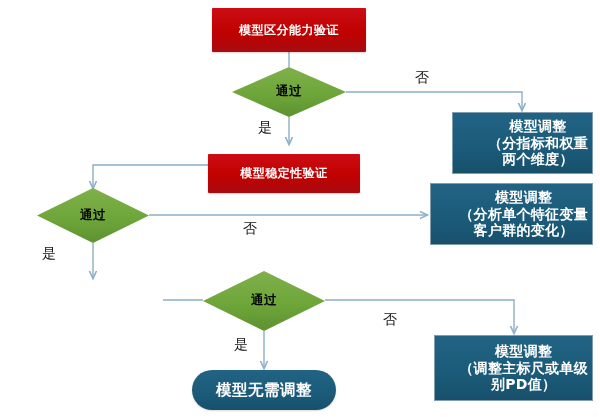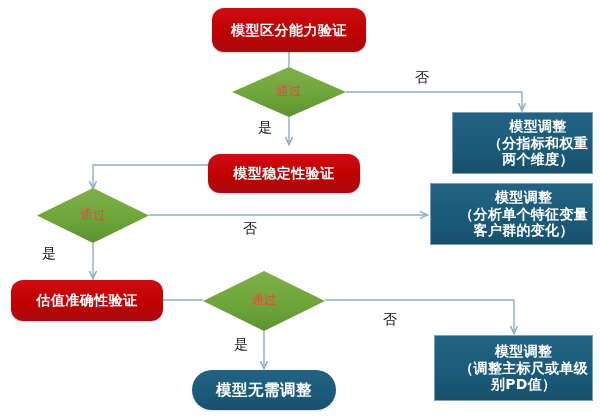--- a/index.html
+++ b/index.html
@@ -24,22 +24,22 @@
     align-items: center;
     justify-content: center;
     text-align: center;
     color: #ffffff;
     font-weight: bold;
     line-height: 1.18;
     z-index: 3;
   }
   .red-box {
     background: linear-gradient(180deg, #cc0d13 0%, #c00000 55%, #a80b10 100%);
-    border-radius: 12px;
-    font-size: 14px;
+    border-radius: 1px;
+    font-size: 12px;
     letter-spacing: 0.5px;
     box-shadow: 0 1px 2px rgba(0,0,0,0.18);
     align-items: center;
   }
   .blue-box {
     background: linear-gradient(180deg, #226283 0%, #1b5b79 60%, #17506b 100%);
     border: 1px solid #7e9db1;
     font-size: 14px;
     letter-spacing: 0.3px;
     justify-content: flex-end;
@@ -60,22 +60,22 @@
     position: absolute;
     z-index: 3;
   }
   .diamond .dtext {
     position: absolute;
     left: 0;
     right: 0;
     top: 50%;
     transform: translateY(-52%);
     text-align: center;
-    color: #ef4444;
-    font-weight: normal;
+    color: #000000;
+    font-weight: bold;
     font-size: 12.5px;
     letter-spacing: 0.5px;
     pointer-events: none;
   }
   .edge-label {
     position: absolute;
     color: #111111;
     font-size: 14px;
     font-weight: normal;
     z-index: 4;
@@ -122,23 +122,20 @@
   </svg>
 
   <div class="node red-box" style="left:212px; top:8px; width:154px; height:44px;">
     <span class="box-text">模型区分能力验证</span>
   </div>
 
   <div class="node red-box" style="left:208px; top:146px; width:152px; height:39px;margin-top:8px;">
     <span class="box-text">模型稳定性验证</span>
   </div>
 
-  <div class="node red-box" style="left:11px; top:280px; width:152px; height:41px;">
-    <span class="box-text">估值准确性验证</span>
-  </div>
 
   <div class="diamond" style="left:232px; top:67px; width:114px; height:50px;">
     <svg width="114" height="50" viewBox="0 0 114 50">
       <defs>
         <linearGradient id="g1" x1="0" y1="0" x2="0" y2="1">
           <stop offset="0%" stop-color="#7fb04a"></stop>
           <stop offset="55%" stop-color="#6ea63a"></stop>
           <stop offset="100%" stop-color="#5d9230"></stop>
         </linearGradient>
       </defs>

